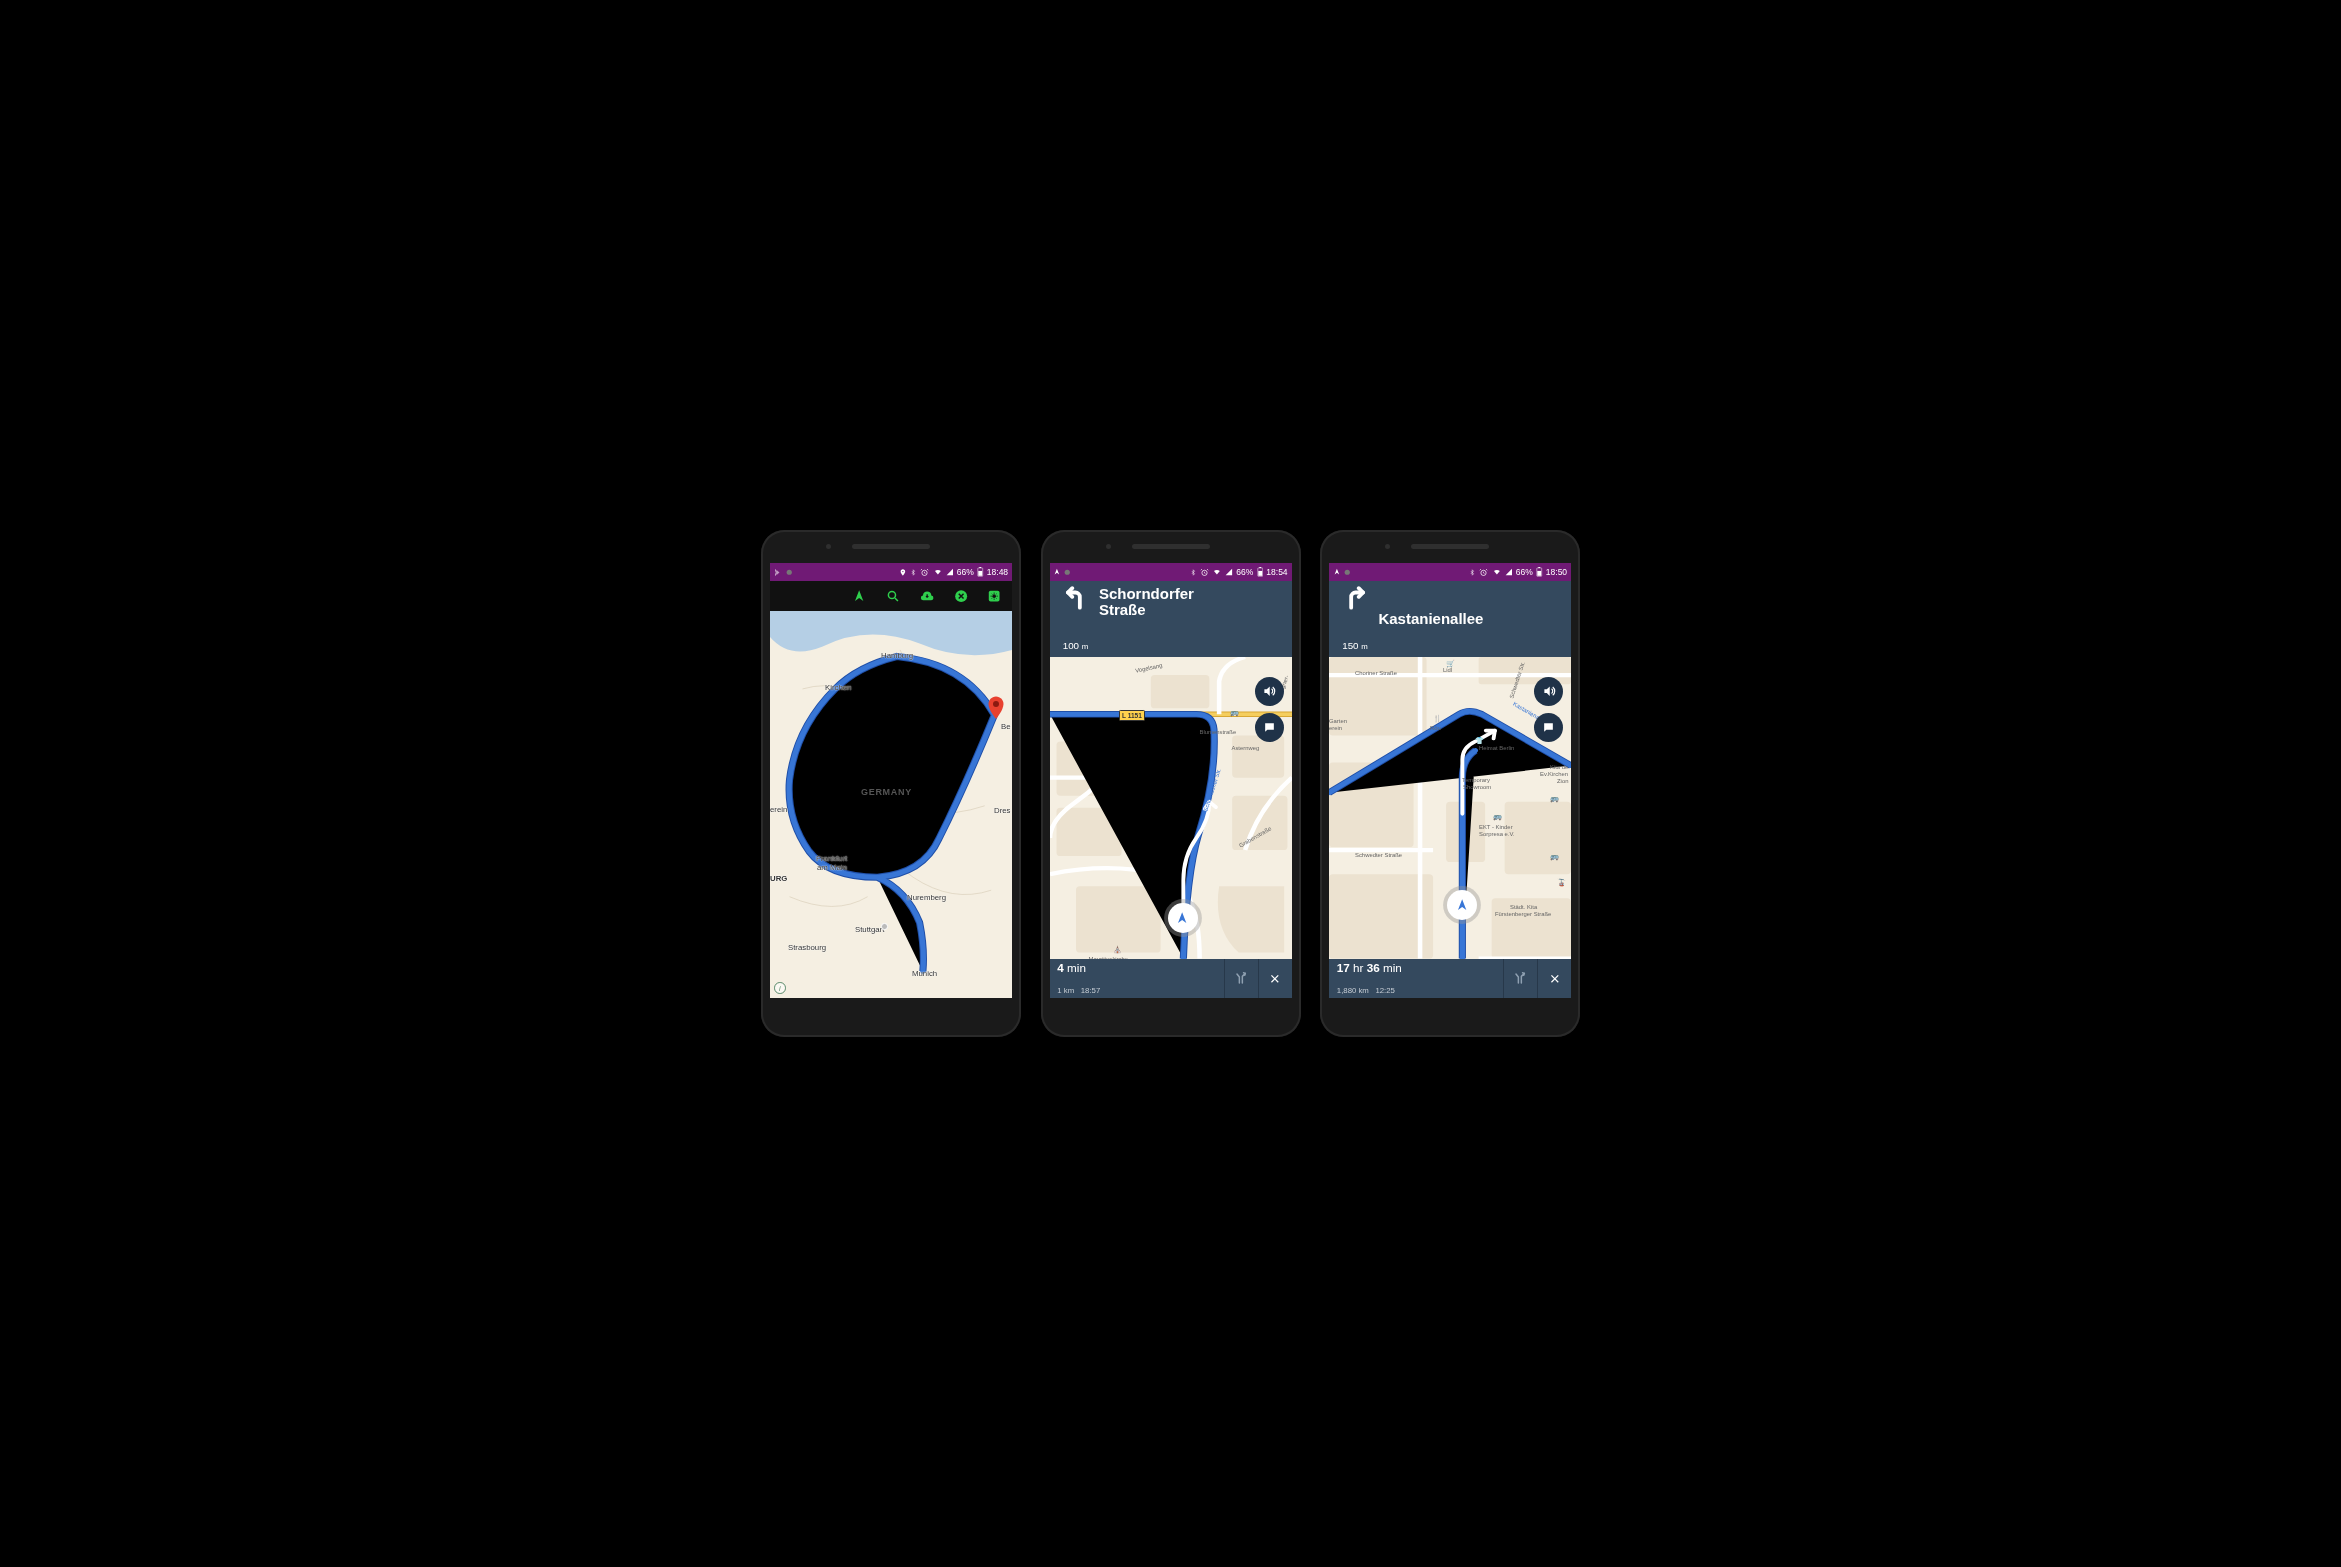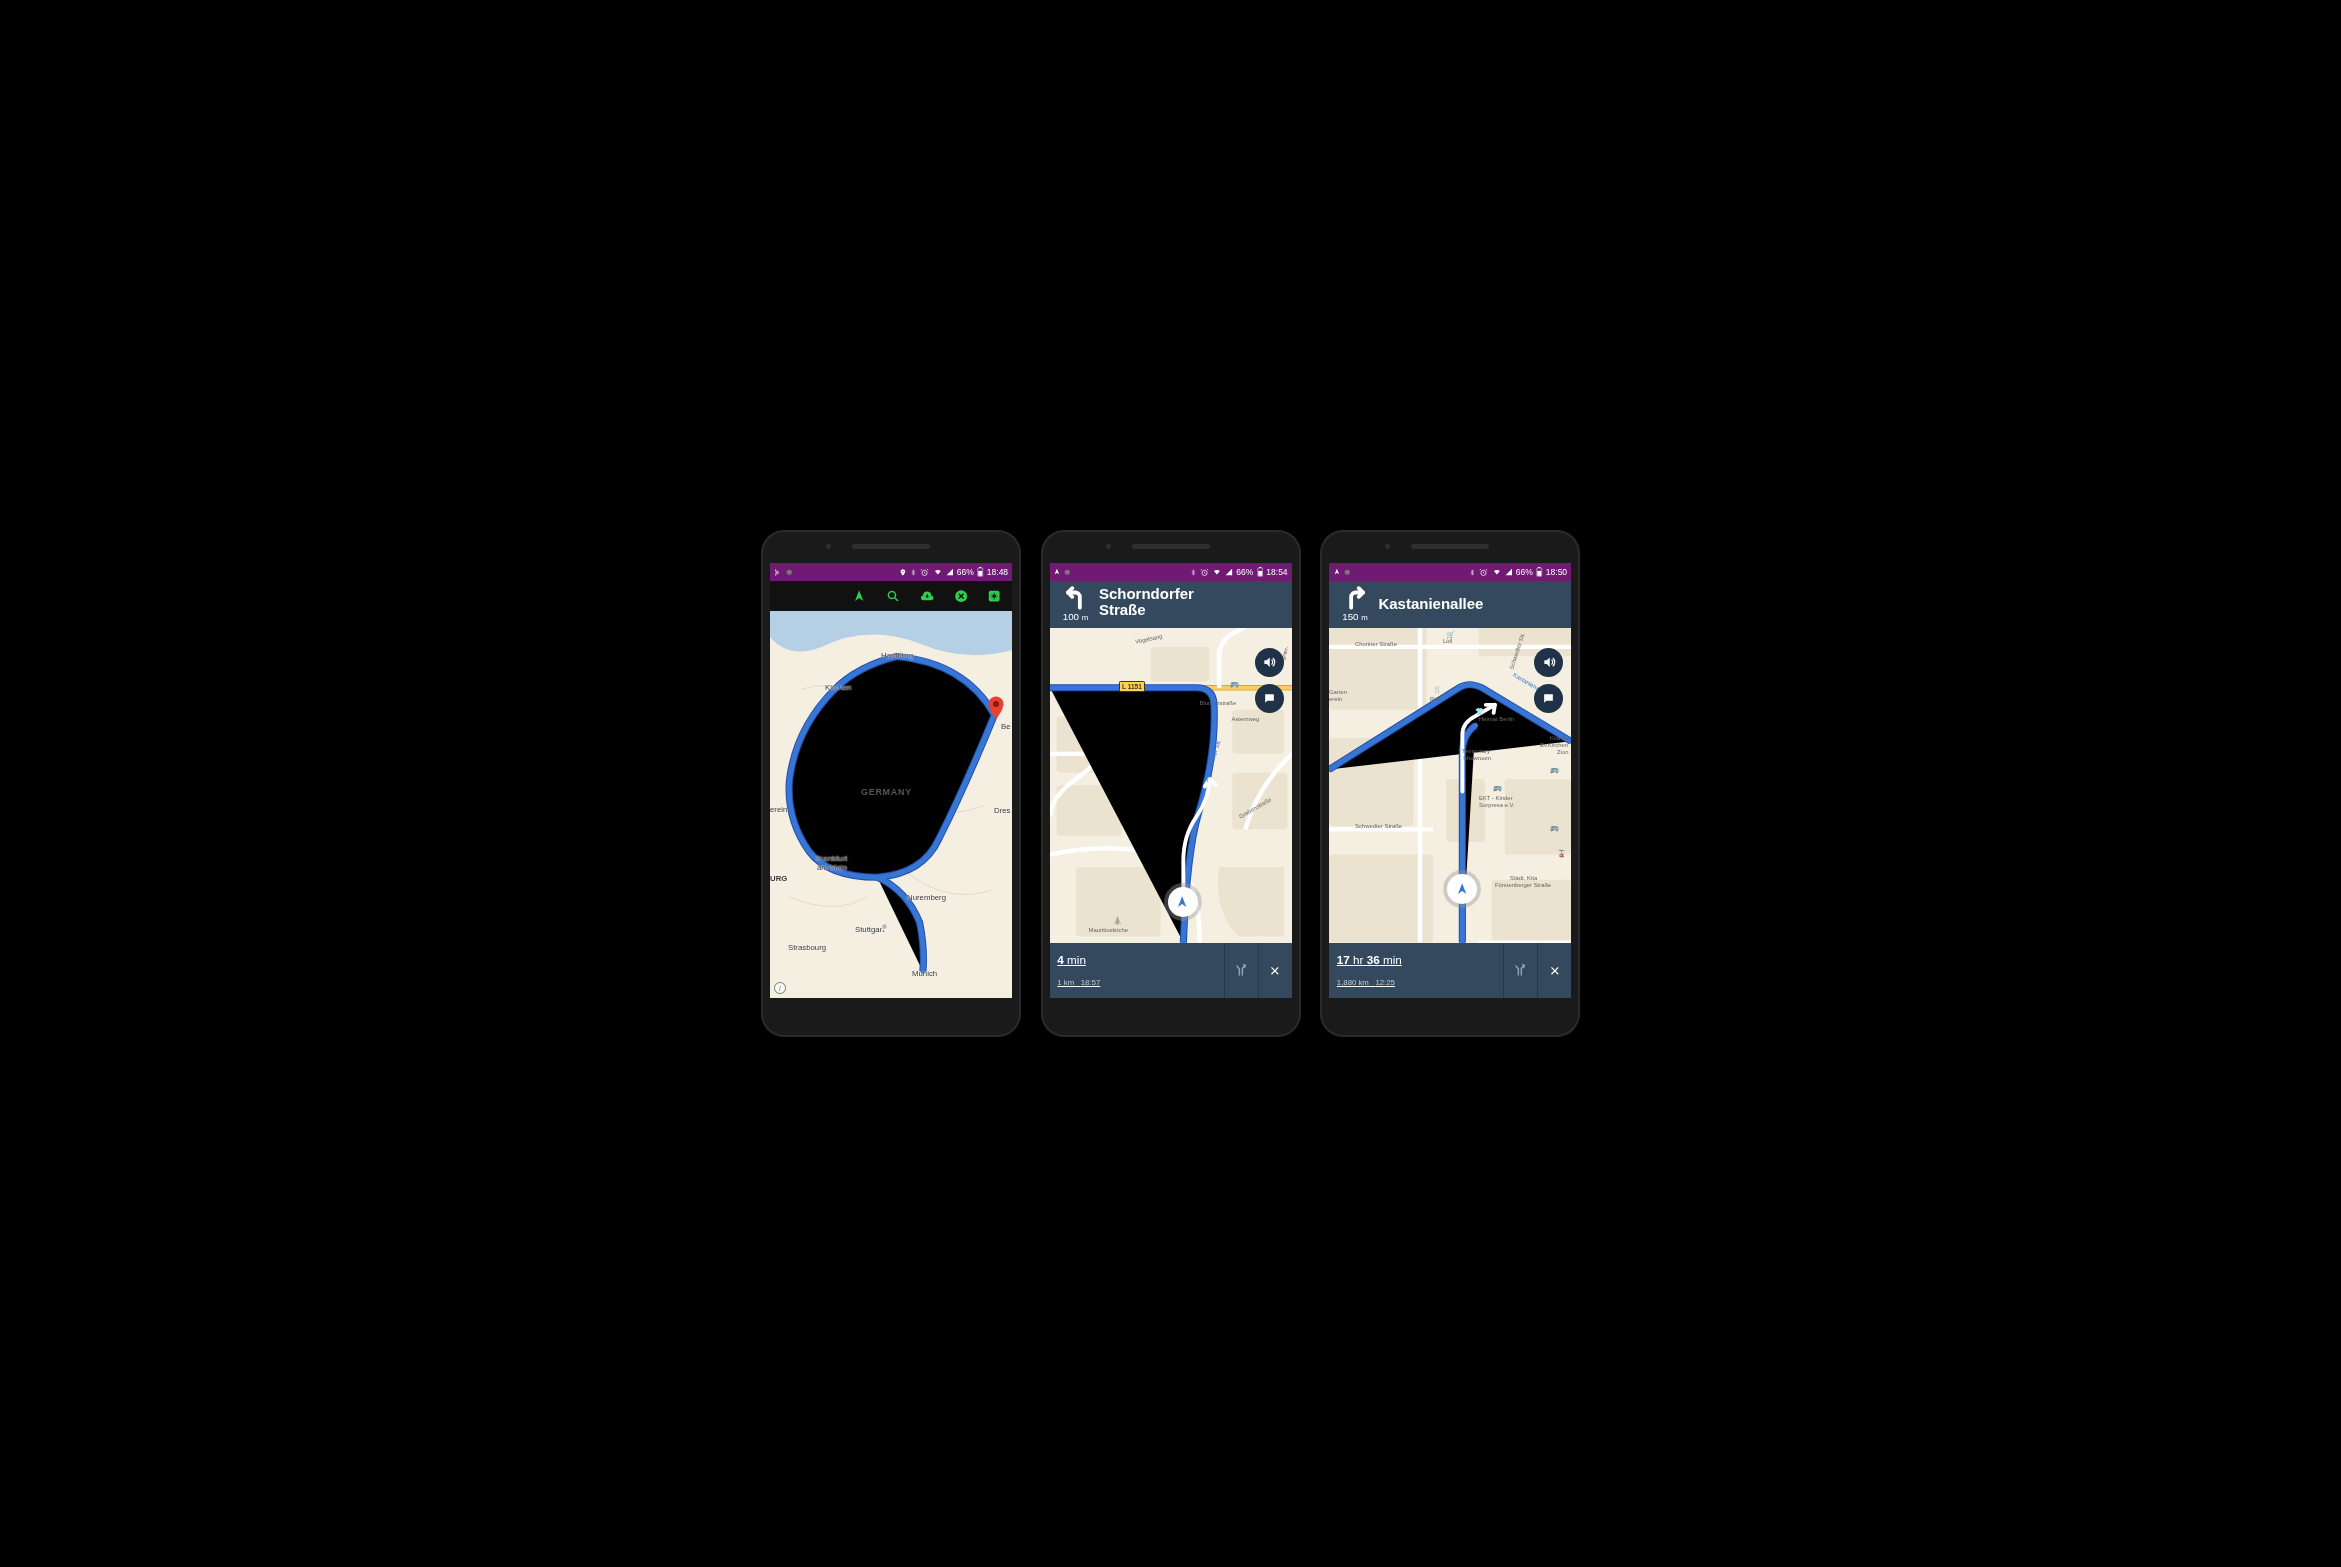--- a/index.html
+++ b/index.html
@@ -83,20 +83,21 @@
     background: #34495e;
     color: #fff;
     display: flex;
     padding: 5.2px 6.5px 6.5px 6.5px;
   }
   .nav-banner .arrow-col {
     width: 39px;
     display: flex;
     flex-direction: column;
     align-items: center;
+    gap: 29px;
   }
   .nav-banner .dist { font-size: 9.8px; margin-top: -1.3px;}
   .nav-banner .dist .unit { font-size: 7.8px; }
   .nav-banner .street {
     font-size: 15px;
     font-weight: 700;
     line-height: 1.05;
     padding-left: 3.9px;
     flex: 1;
   }
@@ -167,22 +168,21 @@
     border: 0.7px solid #333;
     border-radius: 1.3px;
     font-weight: 600;
   }
   
   .bottom-bar {
     background: #34495e;
     color: #fff;
     display: flex;
     align-items: center;
-    height: 55px;
-    text-decoration: underline;
+    height: 39px;
   }
   .bottom-bar .info {
     flex: 1;
     padding: 3.9px 7.8px;
     line-height: 1.2;
   }
   .bottom-bar .eta-main { font-size: 11.7px; }
   .bottom-bar .eta-main .num { font-weight: 600; }
   .bottom-bar .eta-sub { font-size: 7.8px; color: #c5ccd4; margin-top: 11px;}
   .bottom-bar .btn {

